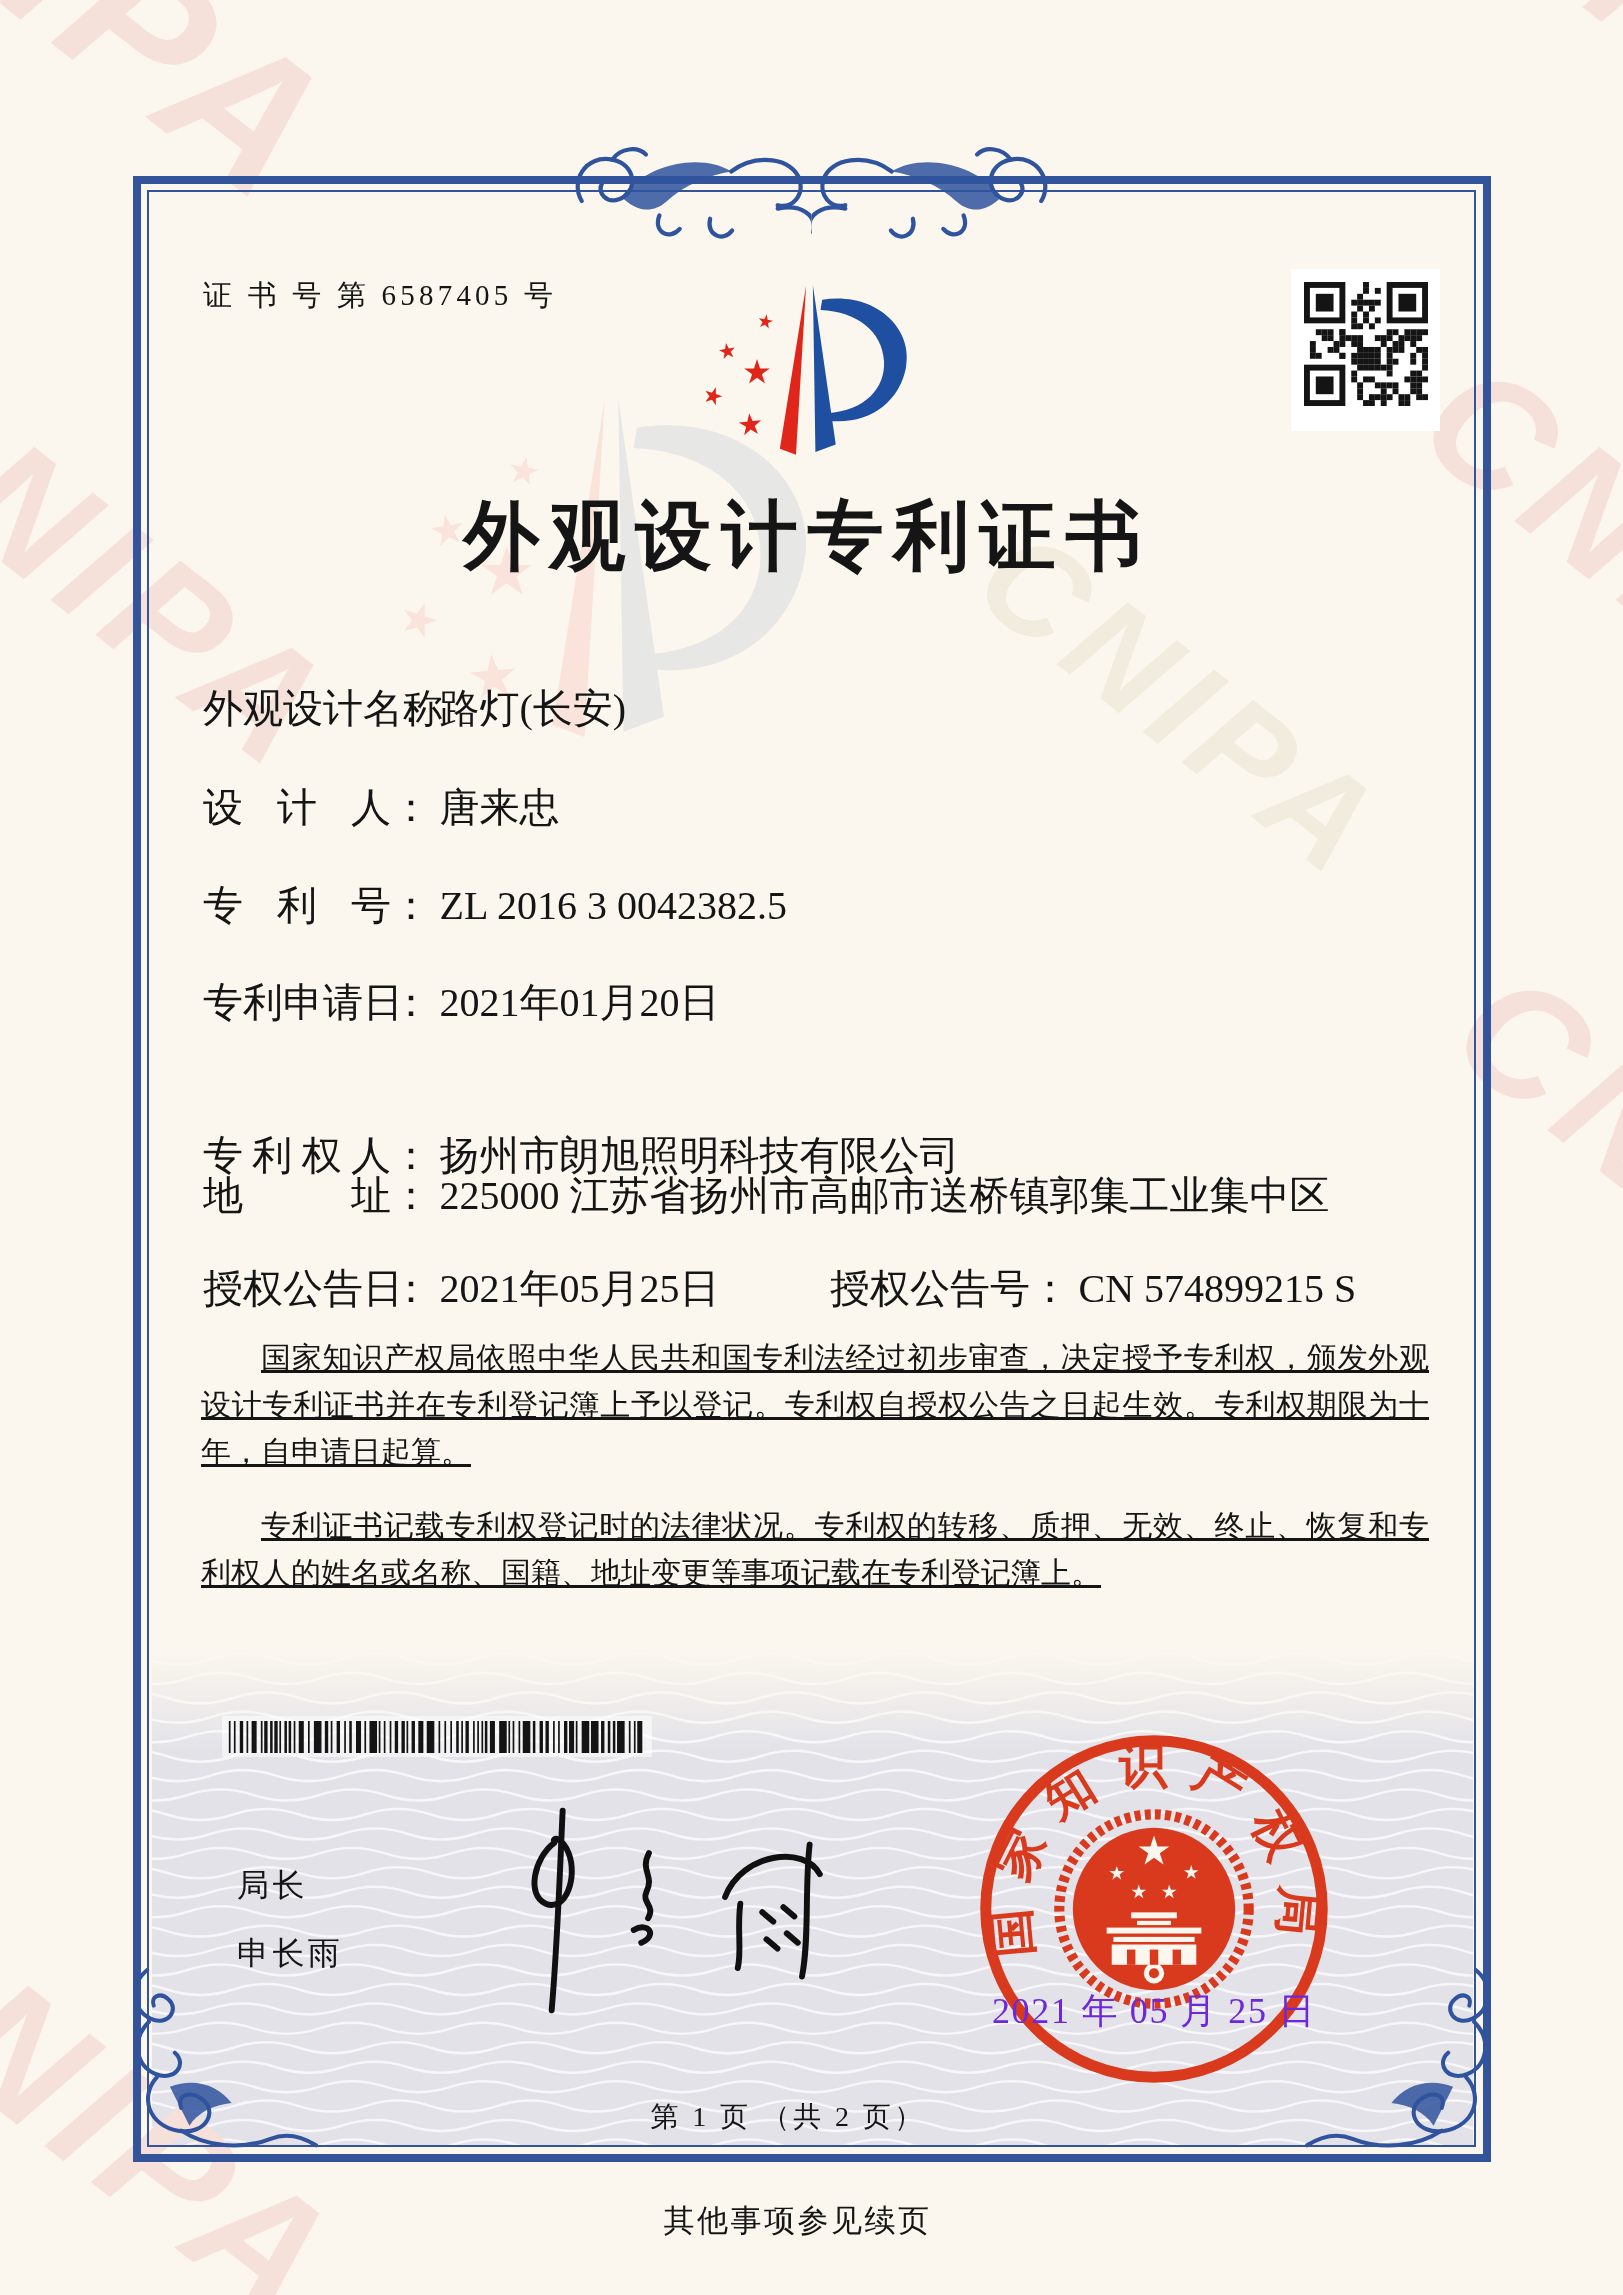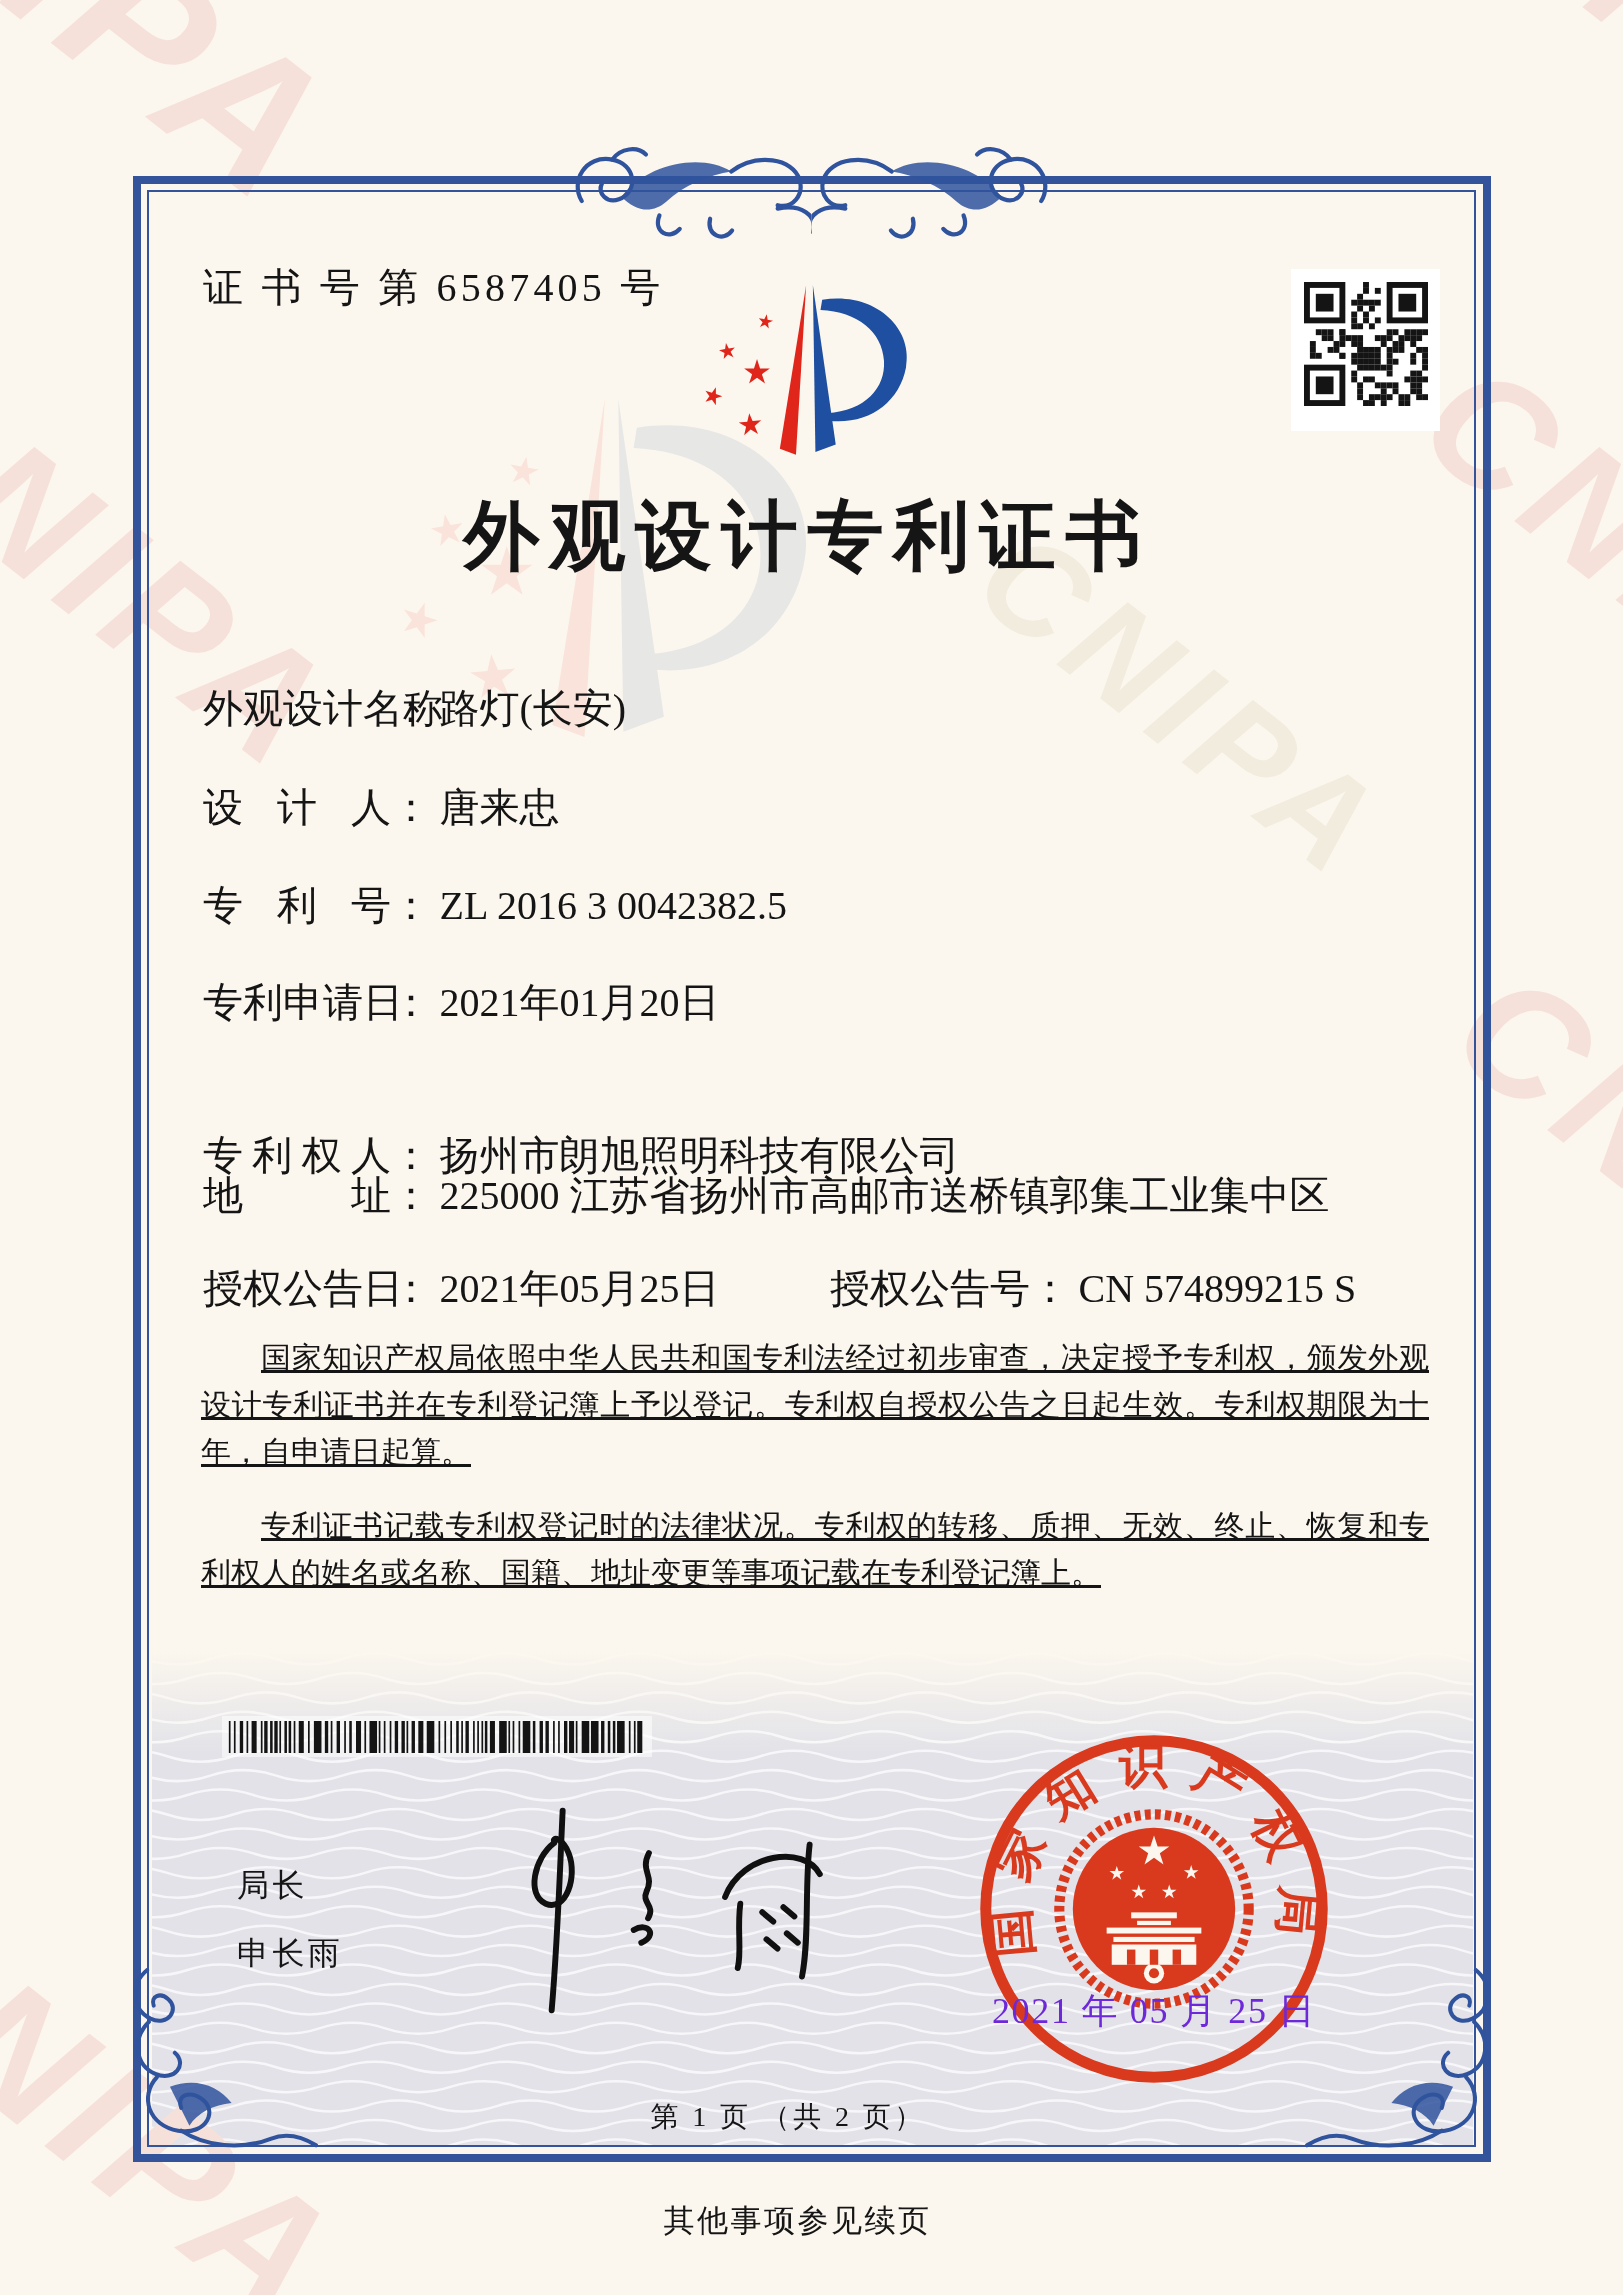--- a/index.html
+++ b/index.html
@@ -21,21 +21,21 @@
                border:2.5px solid #33549b;box-sizing:border-box;z-index:3;}
   .ornament{position:absolute;z-index:4;}
 
   
   .waves-wrap{position:absolute;left:152px;top:1636px;width:1321px;height:510px;z-index:1;overflow:hidden;}
   .waves-fade{position:absolute;left:152px;top:1636px;width:1321px;height:118px;z-index:1;
               background:linear-gradient(#fcf7ee 10%,rgba(252,247,238,0));}
 
   .content{z-index:5;}
 
-  .cert-no{left:203px;top:260px;font-size:40px;letter-spacing:4.2px;}
+  .cert-no{left:203px;top:276px;font-size:29px;letter-spacing:4.2px;}
   .title{left:0;top:486px;width:1615px;text-align:center;font-size:76px;font-weight:700;letter-spacing:10px;}
 
   .logo-svg{left:702px;top:272px;width:237px;height:196px;}
   .qr-bg{left:1291px;top:269px;width:149px;height:162px;background:#ffffff;z-index:5;}
   .qr-svg{left:1304px;top:282px;width:124px;height:124px;z-index:6;}
 
   .field-row{position:absolute;left:203px;font-size:40px;z-index:5;white-space:nowrap;}
   .flabel{display:inline-block;width:188px;text-align:justify;text-align-last:justify;}
   .fvalue{margin-left:8.5px;}
   .grant2{position:absolute;left:627px;top:0;}

